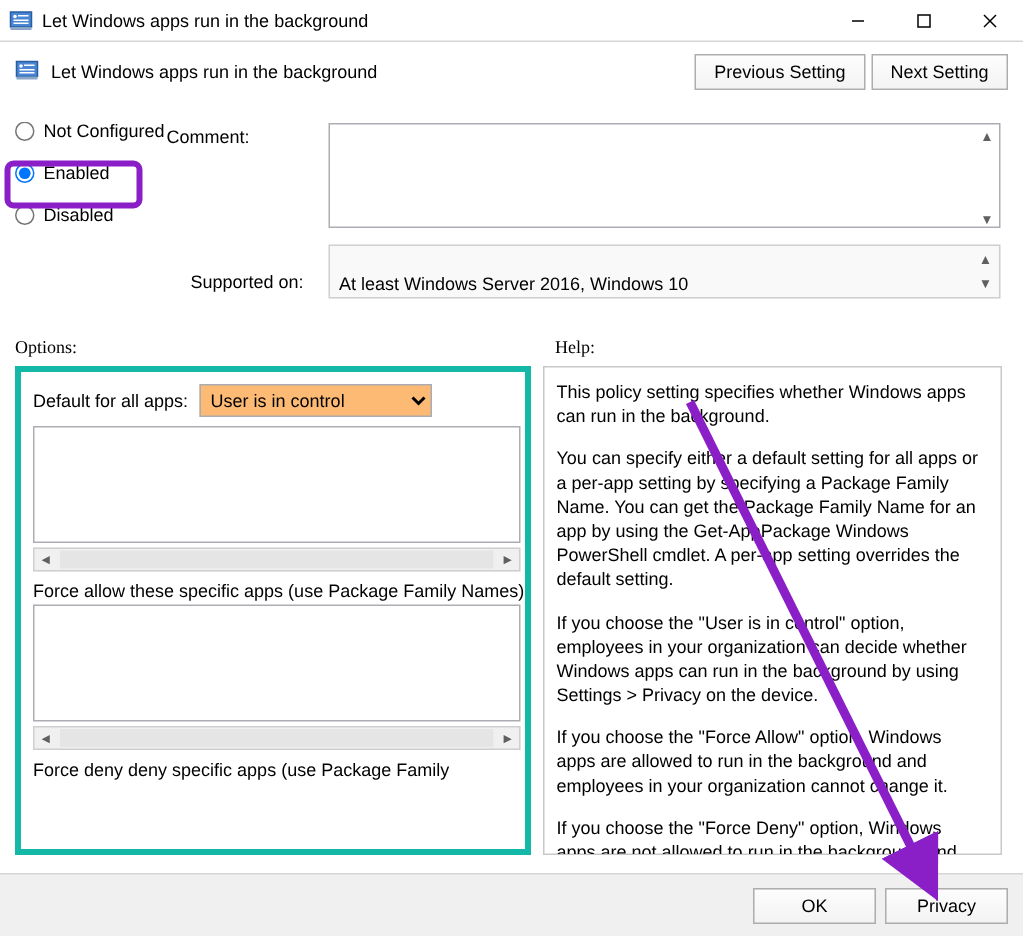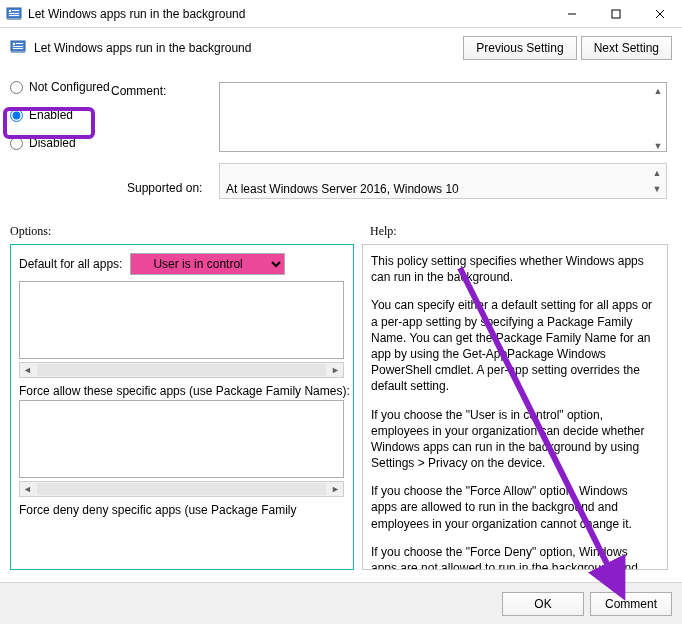--- a/index.html
+++ b/index.html
@@ -86,42 +86,42 @@
     position:absolute; right:2px; width:14px; height:14px;
     display:flex;align-items:center;justify-content:center;
     font-size:9px; color:#606060;
   }
   .panel-labels { position:absolute; top:224px; left:10px; right:10px; display:flex;font-family:Liberation Serif, serif; }
   .panel-labels .opt { width:350px; }
   .panel-labels .hlp { flex:1; padding-left:10px; }
   .options-panel {
     position:absolute; left:10px; top:244px;
     width: 344px; height: 326px;
-    border:1px solid #14b8a6;
+    border:4px solid #14b8a6;
     padding:8px;
     overflow-x:auto;
     overflow-y:auto;
   }
   .help-panel {
     position:absolute; left:362px; top:244px;
     width: 306px; height: 326px;
     border:1px solid #c8c8c8;
     padding:8px 14px 8px 8px;
     overflow-y:auto;
     font-size:12px;
     line-height:1.35;
   }
   .help-panel p { margin-bottom: 12px; }
   .opt-row { display:flex; align-items:center; gap:8px; margin-bottom:6px;}
   select.win-select {
     font:inherit;
     border:1px solid #abadb3;
     height:22px;
-    padding:1px 18px;
-    background:#ec4899;
+    padding:1px 2px;
+    background:#fdba74;
   }
   .opt-label { font-size:12px; margin-top:6px; margin-bottom:2px; }
   textarea.list-box {
     width: 325px; height: 78px;
     border:1px solid #abadb3;
     resize:none; font:inherit;
     overflow:auto;
   }
   .bottom-bar {
     position:absolute; left:0; right:0; bottom:0;
@@ -268,21 +268,21 @@
 <div class="help-panel">
   <p>This policy setting specifies whether Windows apps can run in the background.</p>
   <p>You can specify either a default setting for all apps or a per-app setting by specifying a Package Family Name. You can get the Package Family Name for an app by using the Get-AppPackage Windows PowerShell cmdlet. A per-app setting overrides the default setting.</p>
   <p>If you choose the "User is in control" option, employees in your organization can decide whether Windows apps can run in the background by using Settings &gt; Privacy on the device.</p>
   <p>If you choose the "Force Allow" option, Windows apps are allowed to run in the background and employees in your organization cannot change it.</p>
   <p>If you choose the "Force Deny" option, Windows apps are not allowed to run in the background and employees in your organization cannot change it.</p>
 </div>
 
 <div class="bottom-bar">
   <button class="win-btn">OK</button>
-  <button class="win-btn">Comment</button>
+  <button class="win-btn">Privacy</button>
 </div>
 
 <svg class="arrow-annotation">
   <defs>
     <marker id="arrowhead" markerWidth="7" markerHeight="7" refX="5" refY="3.5" orient="auto">
       <polygon points="0 0, 7 3.5, 0 7" fill="#8b1fc7"></polygon>
     </marker>
   </defs>
   <line x1="460" y1="268" x2="620" y2="590" stroke="#8b1fc7" stroke-width="6" marker-end="url(#arrowhead)"></line>
 </svg>

